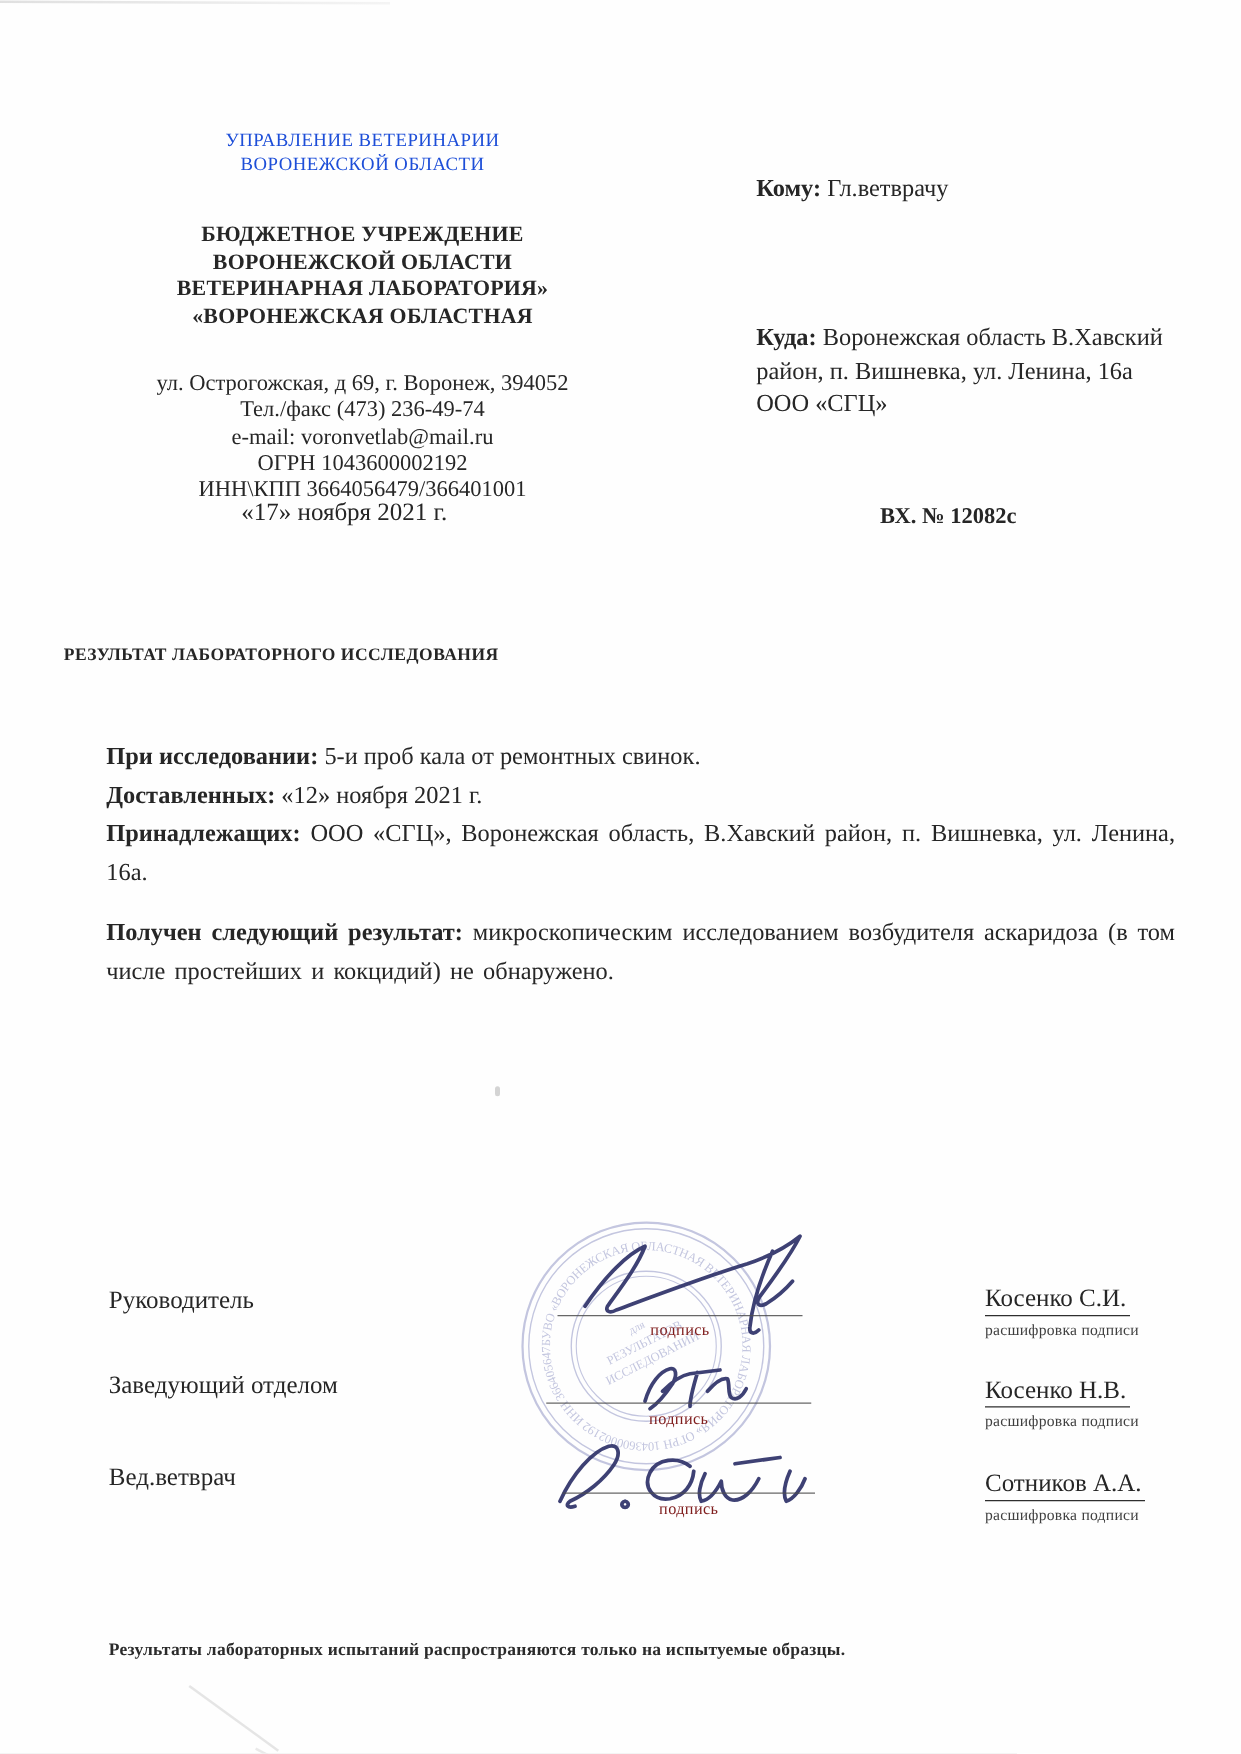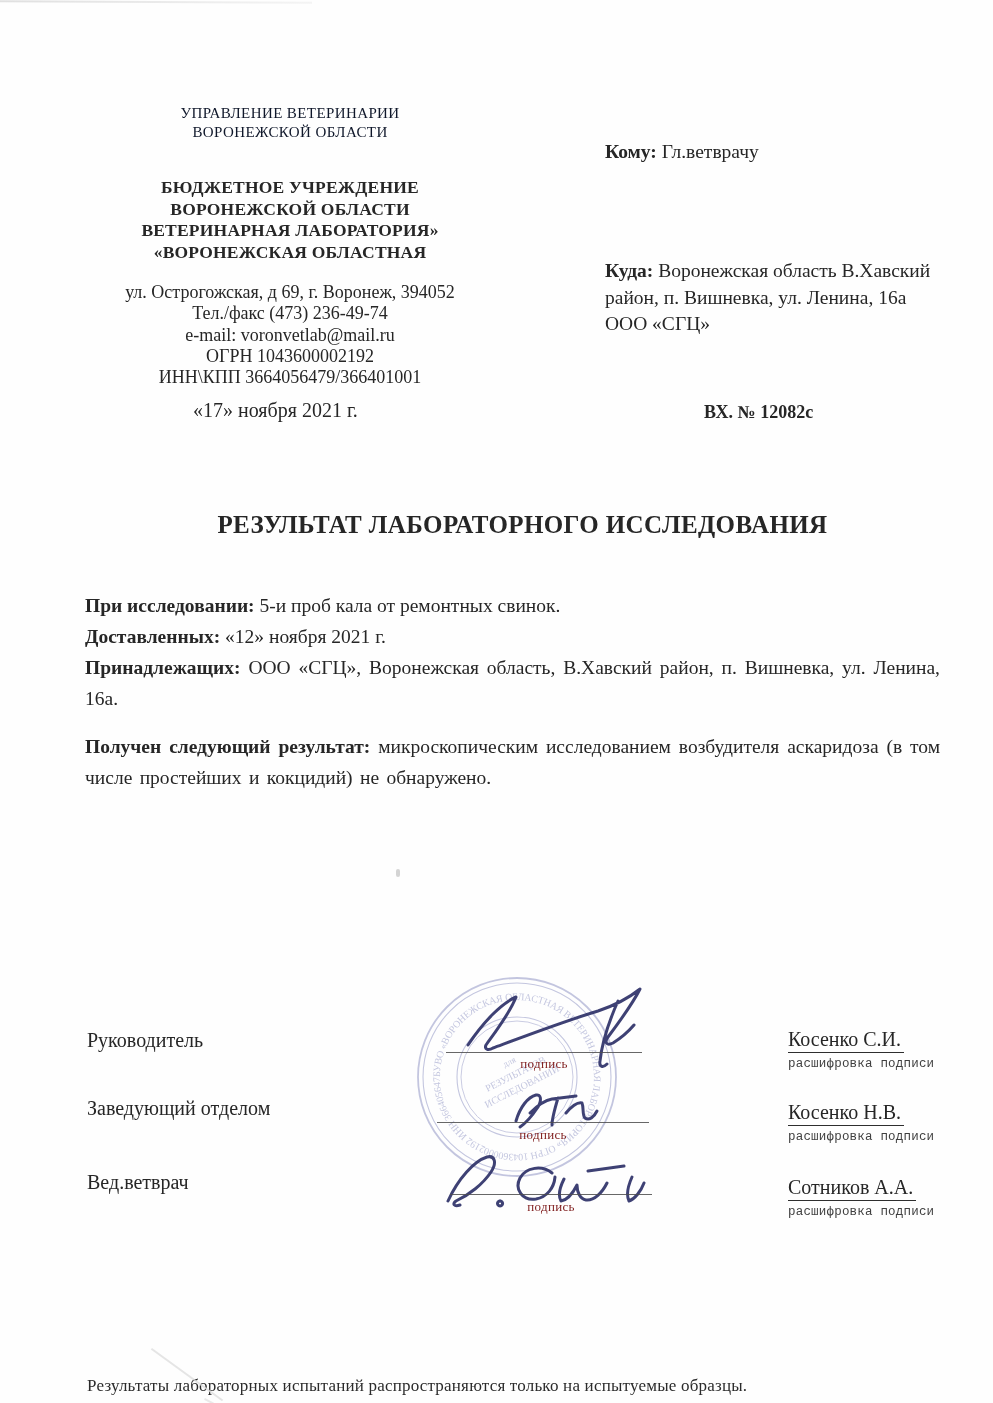--- a/index.html
+++ b/index.html
@@ -9,45 +9,45 @@
     margin:0 auto;
     background:#fefefe;
     overflow:hidden;
     font-family:"Liberation Serif","DejaVu Serif",serif;
     color:#262626;
   }
   .abs{position:absolute;}
   .b{font-weight:bold;}
   
   .letterhead{left:85px;top:104px;width:410px;text-align:center;}
-  .authority{font-size:15px;line-height:19px;letter-spacing:.4px;color:#0f172a;}
+  .authority{font-size:15px;line-height:19px;letter-spacing:.4px;color:#1d4ed8;}
   .org-name{margin-top:35px;font-weight:bold;font-size:17.5px;line-height:21.5px;letter-spacing:.2px;}
-  .contacts{margin-top:19px;font-size:18px;line-height:21.3px;}
+  .contacts{margin-top:33px;font-size:18px;line-height:21.3px;}
   
   .recipient-to{left:605px;top:141px;width:360px;font-size:19.5px;}
   .recipient-where{left:605px;top:258px;width:345px;font-size:19.5px;line-height:26.5px;}
   
   .date-line{left:193px;top:399px;font-size:20px;}
   .incoming-number{left:704px;top:402px;font-size:18px;font-weight:bold;}
   
-  .doc-title{left:51px;top:509px;width:943px;text-align:center;font-weight:bold;
-             font-size:25px;line-height:31px;letter-spacing:.4px;}
+  .doc-title{left:51px;top:509px;width:943px;text-align:left;font-weight:bold;
+             font-size:14px;line-height:31px;letter-spacing:.4px;}
   
   .body-text{left:85px;top:590px;width:855px;font-size:19.5px;line-height:31px;}
   .body-text p{margin:0;}
   .just{text-align:justify;word-spacing:2.5px;}
   .result-par{margin-top:17px !important;}
   
   .role{left:87px;font-size:20px;}
   .sig-line{border-top:1px solid #4c4c4c;opacity:.85;height:0;}
   .sig-caption{font-size:13px;color:#7f1d1d;text-align:center;letter-spacing:.3px;}
   .sig-name{left:788px;font-size:20px;border-bottom:1.5px solid #2e2e2e;padding:0 3px 1px 0;}
-  .sig-transcript{left:788px;font-size:12.5px;color:#3f3f3f;letter-spacing:.2px;font-family:Liberation Mono, monospace;}
+  .sig-transcript{left:788px;font-size:12.5px;color:#3f3f3f;letter-spacing:.2px;}
   
-  .footer-note{left:87px;top:1376px;width:860px;font-size:17px;letter-spacing:.2px;color:#2b2b2b;}
+  .footer-note{left:87px;top:1313px;width:860px;font-size:14px;letter-spacing:.2px;color:#2b2b2b;font-weight:bold;}
   
   .artifact-top{left:0;top:1px;width:312px;height:2px;opacity:.55;
     background:linear-gradient(to right,#c7c7c7,#ececec);transform:rotate(.25deg);}
   .artifact-speck{left:396px;top:869px;width:4px;height:8px;background:#c9c9c9;
     border-radius:2px;opacity:.8;}
   .artifact-smudge1{left:152px;top:1348px;width:88px;height:2px;background:#dedede;
     opacity:.8;transform:rotate(36deg);transform-origin:left top;}
   .artifact-smudge2{left:205px;top:1398px;width:46px;height:2px;background:#e4e4e4;
     opacity:.8;transform:rotate(28deg);transform-origin:left top;}
   

